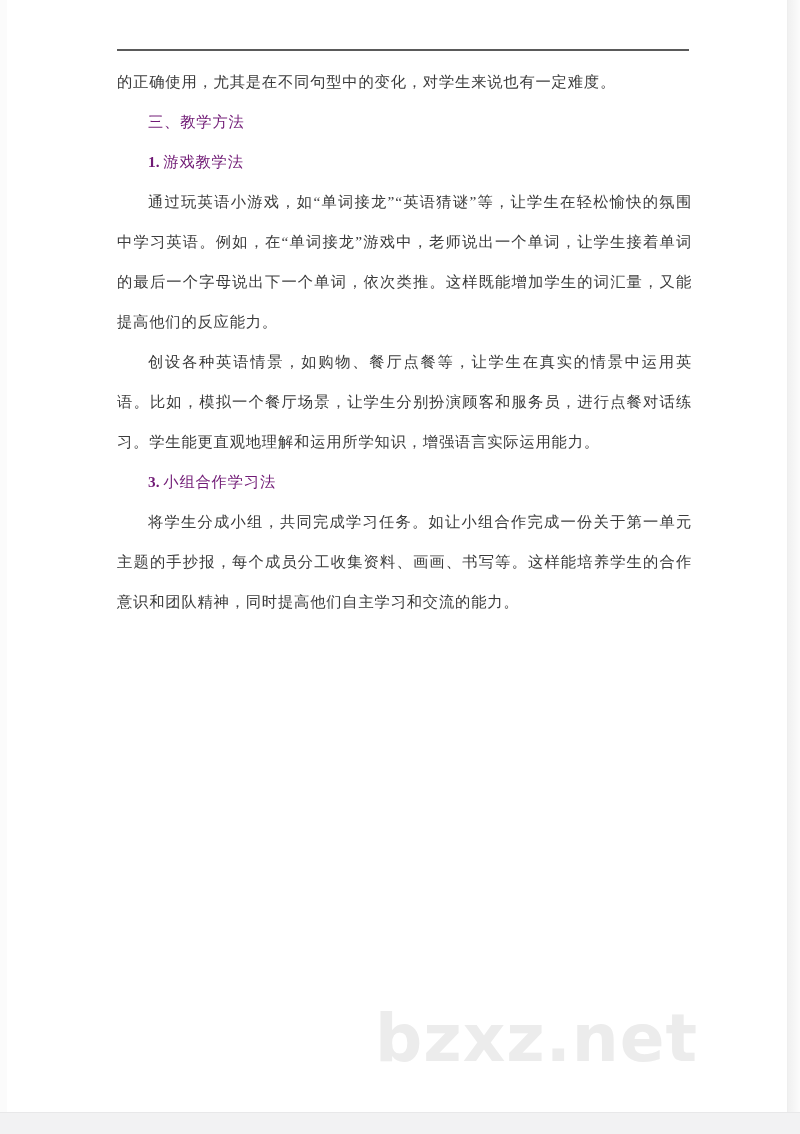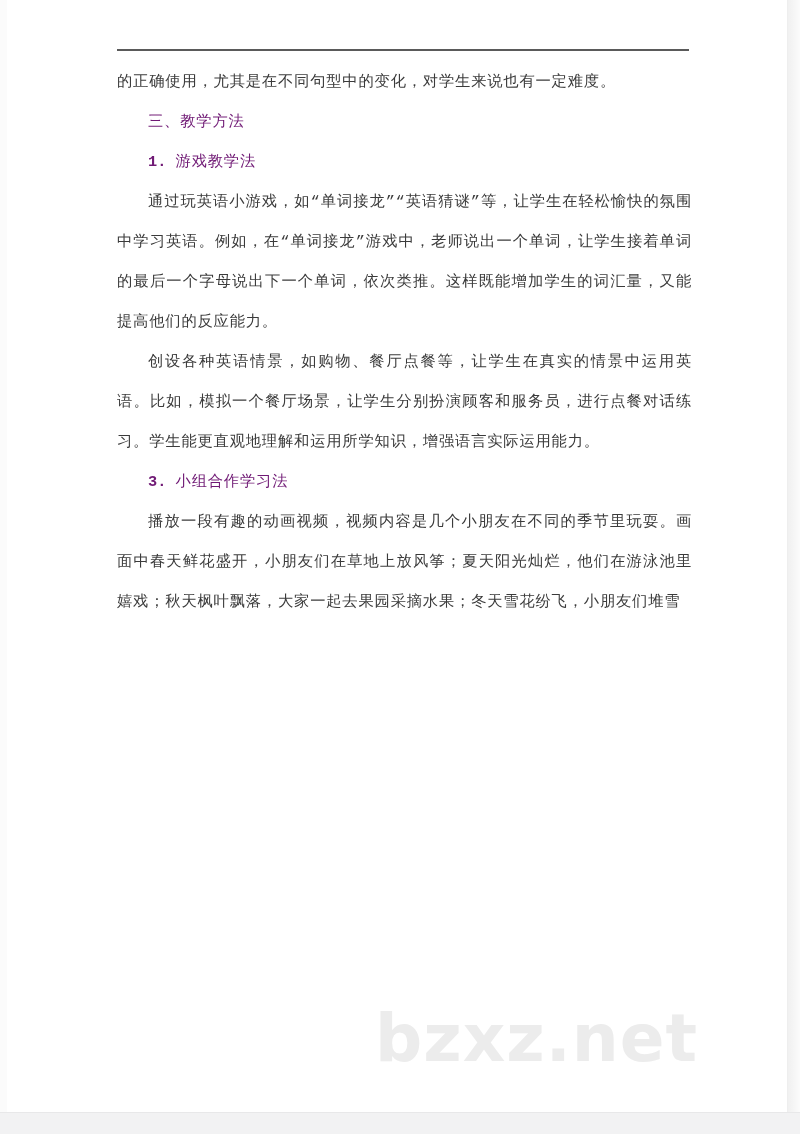--- a/index.html
+++ b/index.html
@@ -87,21 +87,21 @@
   }
 
   .para {
     margin: 0;
     color: #3b3b3b;
     font-size: 15.3px;
     line-height: 40px;
     letter-spacing: 0.8px;
     text-align: justify;
     text-justify: inter-character;
-    font-family: Liberation Mono, monospace;
+    font-family: Liberation Serif, serif;
   }
 
   .para.indent {
     text-indent: 31px;
   }
 
   .para.heading {
     text-indent: 31px;
     color: #701a75;
   }
@@ -142,24 +142,24 @@
 
       <p class="para heading"><span class="num">1. </span><span>游戏教学法</span></p>
 
       <p class="para indent">通过玩英语小游戏，如“单词接龙”“英语猜谜”等，让学生在轻松愉快的氛围中学习英语。例如，在“单词接龙”游戏中，老师说出一个单词，让学生接着单词的最后一个字母说出下一个单词，依次类推。这样既能增加学生的词汇量，又能提高他们的反应能力。</p>
 
 
       <p class="para indent">创设各种英语情景，如购物、餐厅点餐等，让学生在真实的情景中运用英语。比如，模拟一个餐厅场景，让学生分别扮演顾客和服务员，进行点餐对话练习。学生能更直观地理解和运用所学知识，增强语言实际运用能力。</p>
 
       <p class="para heading"><span class="num">3. </span><span>小组合作学习法</span></p>
 
+      <p class="para indent">将学生分成小组，共同完成学习任务。如让小组合作完成一份关于第一单元主题的手抄报，每个成员分工收集资料、画画、书写等。这样能培养学生的合作意识和团队精神，同时提高他们自主学习和交流的能力。</p>
 
 
 
-      <p class="para indent">播放一段有趣的动画视频，视频内容是几个小朋友在不同的季节里玩耍。画面中春天鲜花盛开，小朋友们在草地上放风筝；夏天阳光灿烂，他们在游泳池里嬉戏；秋天枫叶飘落，大家一起去果园采摘水果；冬天雪花纷飞，小朋友们堆雪</p>
 
     </div>
 
     <div class="watermark">bzxz.net</div>
 
   </div>
 
   <div class="paper-shadow-right"></div>
   <div class="paper-shadow-bottom"></div>
   <div class="below-band"></div>

